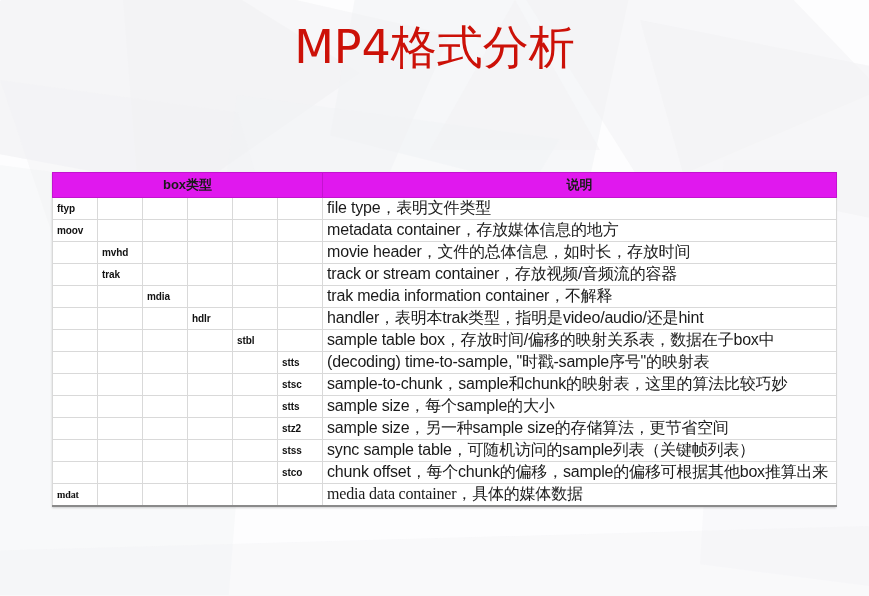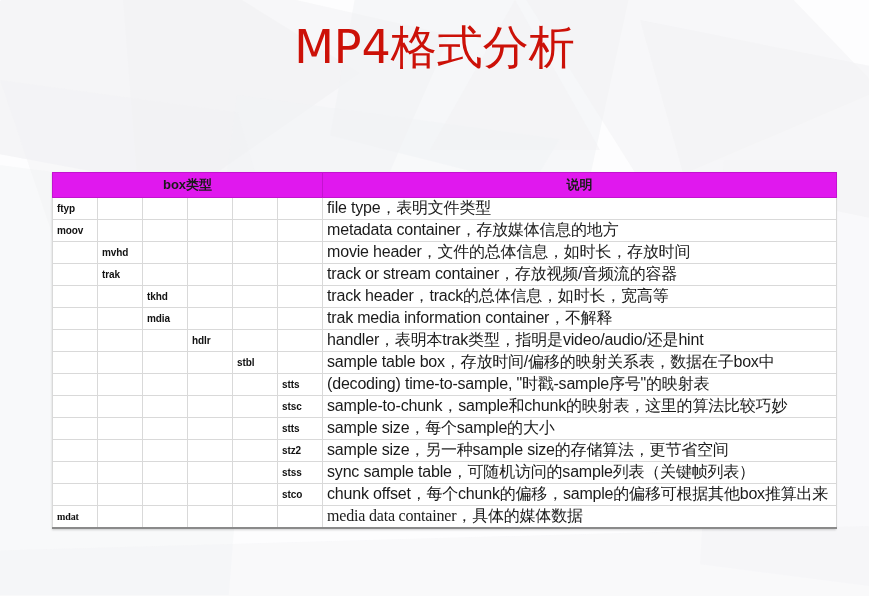--- a/index.html
+++ b/index.html
@@ -186,29 +186,20 @@
           <td class="boxcell">trak</td>
           <td></td>
           <td></td>
           <td></td>
           <td></td>
           <td class="desc">track or stream container，存放视频/音频流的容器</td>
         </tr>
         <tr>
           <td></td>
           <td></td>
-          <td class="boxcell">tkhd</td>
-          <td></td>
-          <td></td>
-          <td></td>
-          <td class="desc">track header，track的总体信息，如时长，宽高等</td>
-        </tr>
-        <tr>
-          <td></td>
-          <td></td>
           <td class="boxcell">mdia</td>
           <td></td>
           <td></td>
           <td></td>
           <td class="desc">trak media information container，不解释</td>
         </tr>
         <tr>
           <td></td>
           <td></td>
           <td></td>

